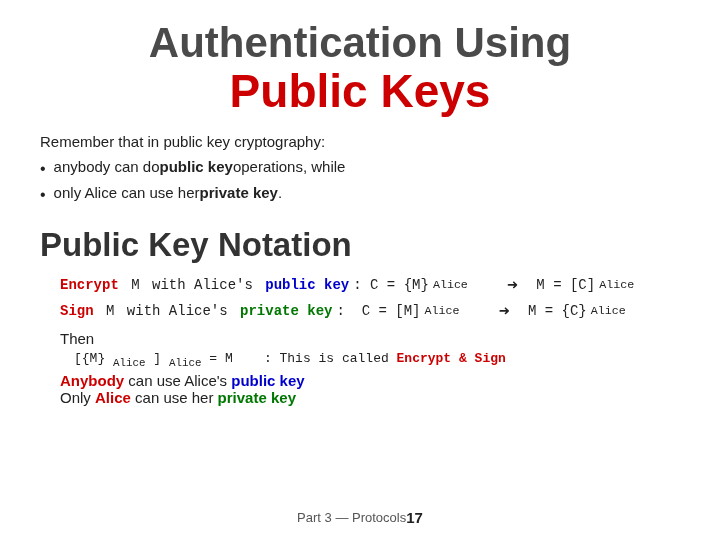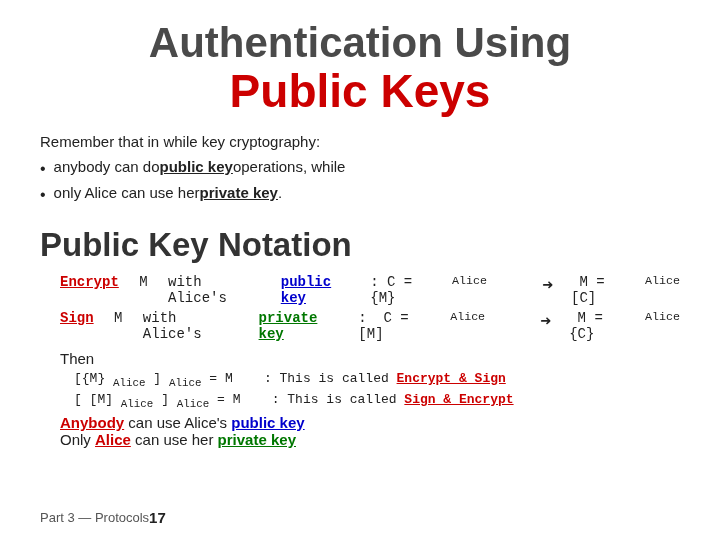--- a/index.html
+++ b/index.html
@@ -57,21 +57,21 @@
       align-items: flex-start;
     }
 
     .bullet-list li::before {
       content: "•";
       margin-right: 8px;
       font-size: 16px;
       line-height: 1.4;
     }
 
-    .bold { font-weight: bold; text-decoration: underline; }
+    .bold { font-weight: bold; }
     .red { color: #cc0000; }
     .blue { color: #0000cc; }
     .green { color: #007700; }
 
     .section-heading {
       font-size: 33px;
       font-weight: bold;
       color: #333;
       margin-bottom: 10px;
     }
@@ -80,22 +80,22 @@
       margin-left: 20px;
       margin-bottom: 8px;
     }
 
     .notation-row {
       font-family: 'Courier New', monospace;
       font-size: 14px;
       color: #222;
       margin-bottom: 4px;
       display: flex;
-      align-items: flex-start;
-      gap: 12px;
+      align-items: center;
+      gap: 4px;
     }
 
     .then-block {
       margin-left: 20px;
       margin-top: 4px;
     }
 
     .then-label {
       font-size: 15px;
       color: #222;
@@ -115,21 +115,21 @@
       color: #222;
       margin-left: 20px;
     }
 
     .footer {
       position: absolute;
       bottom: 14px;
       left: 40px;
       right: 40px;
       display: flex;
-      justify-content: flex-start;
+      justify-content: center;
       align-items: center;
     }
 
     .footer-left {
       font-size: 13px;
       color: #555;
     }
 
     .footer-right {
       font-size: 15px;
@@ -147,21 +147,21 @@
 </head>
 <body>
 
 <div class="slide">
 
   <div class="title-area">
     <div class="title-line1">Authentication Using</div>
     <div class="title-line2">Public Keys</div>
   </div>
 
-  <div class="remember-text">Remember that in while key cryptography:</div>
+  <div class="remember-text">Remember that in public key cryptography:</div>
 
   <ul class="bullet-list">
     <li>
       <span>anybody can do </span>
         <span class="bold">public key</span>
         <span> operations, while</span>
     </li>
     <li>
       <span>only Alice can use her </span>
         <span class="bold">private key</span>
@@ -208,31 +208,20 @@
       <sub>Alice</sub>
       <span> ]</span>
       <sub>Alice</sub>
       <span> = M</span>
       <span>&nbsp;&nbsp; : </span>
       <span>This</span>
       <span> is called </span>
       <span class="bold red">Encrypt &amp; Sign</span>
     </div>
 
-    <div class="formula-row">
-      <span>[ [M]</span>
-      <sub>Alice</sub>
-      <span> ]</span>
-      <sub>Alice</sub>
-      <span> = M</span>
-      <span>&nbsp;&nbsp; : </span>
-      <span>This</span>
-      <span> is called </span>
-      <span class="bold red">Sign &amp; Encrypt</span>
-    </div>
   </div>
 
   <div class="anybody-row">
     <span class="bold red">Anybody</span>
     <span> can use Alice's </span>
     <span class="bold blue">public key</span>
   </div>
 
   <div class="anybody-row">
     <span>Only </span>

